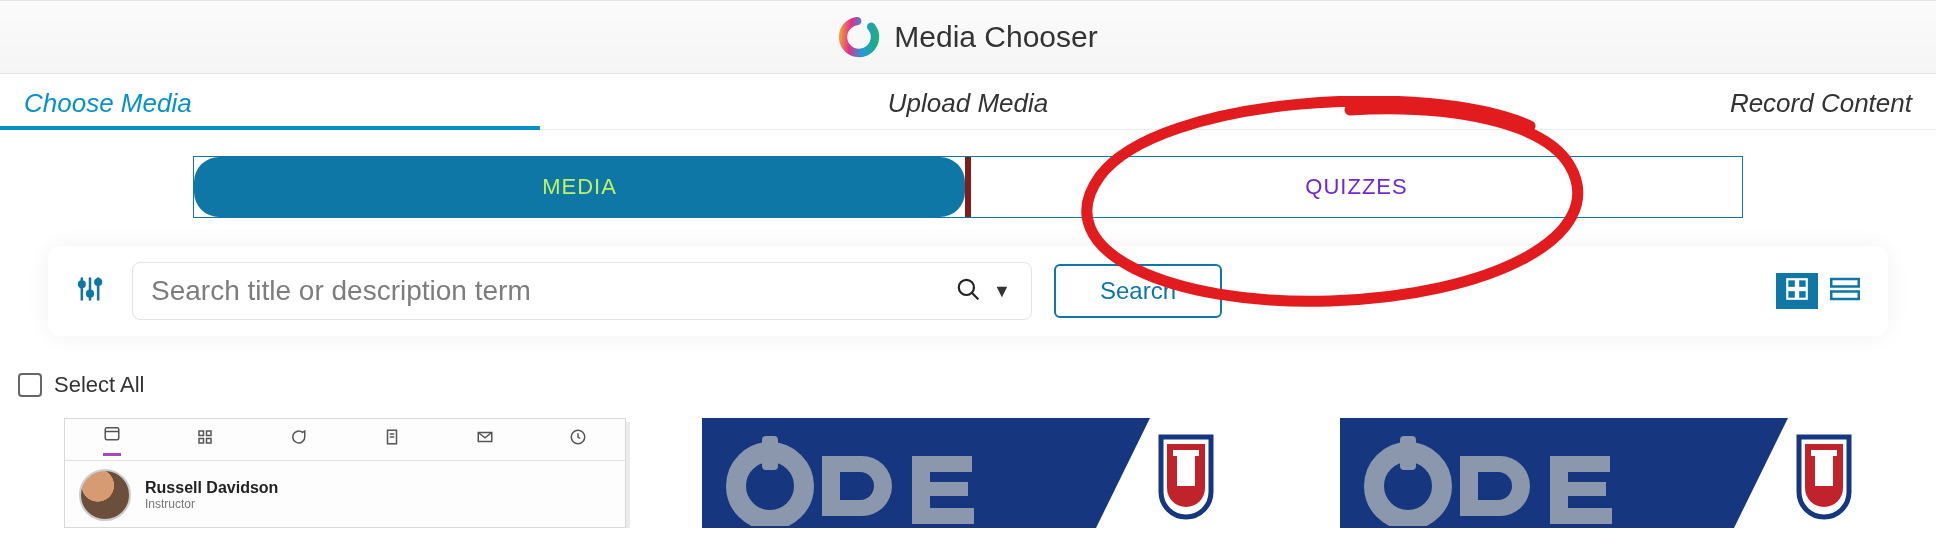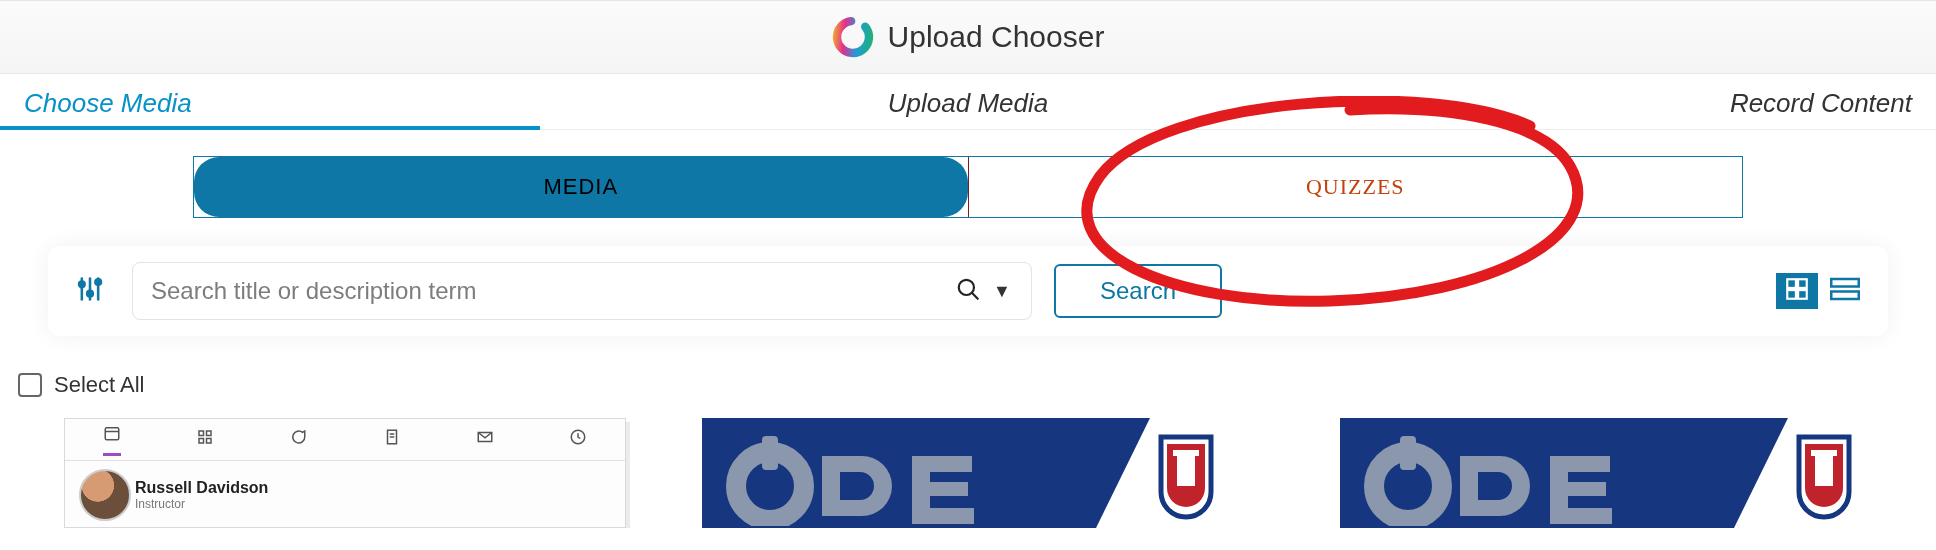--- a/index.html
+++ b/index.html
@@ -69,22 +69,22 @@
   }
   .toggle .half {
     flex: 1;
     display: flex;
     align-items: center;
     justify-content: center;
     font-size: 22px;
     letter-spacing: 1px;
     cursor: pointer;
   }
-  .toggle .media-half { background: #0e77a6; color: #000000; border-radius: 25px; }
-  .toggle .quizzes-half { background: #fff; color: #c2410c; border-left: 1px solid #7f1d1d; font-family: Liberation Serif, serif; }
+  .toggle .media-half { background: #0e77a6; color: #bef264; border-radius: 25px; }
+  .toggle .quizzes-half { background: #fff; color: #6d28d9; border-left: 6px solid #7f1d1d; }
 
   
   .annotation-ellipse {
     position: absolute;
     pointer-events: none;
   }
 
   
   .search-card {
     width: 1840px;
@@ -110,21 +110,21 @@
     border-radius: 8px;
     display: flex;
     align-items: center;
     padding: 0 18px;
     gap: 10px;
   }
   .search-input-wrap input {
     flex: 1;
     border: none;
     outline: none;
-    font-size: 24px;
+    font-size: 28px;
     color: #555;
     background: transparent;
   }
   .search-input-wrap input::placeholder { color: #7d7d7d; }
   .search-icon { width: 26px; height: 26px; }
   .chevron-icon { width: 22px; display:flex; align-items:center; justify-content:center; color:#333; cursor:pointer; font-size:18px; }
   .search-btn {
     height: 54px;
     padding: 0 44px;
     border: 2px solid #0e77a6;
@@ -192,21 +192,21 @@
     align-items: center;
     justify-content: space-around;
     border-bottom: 1px solid #e0e0e0;
     color: #555;
   }
   .miniapp .toolbar span { font-size: 18px; }
   .miniapp .toolbar .first { border-bottom: 3px solid #a04cc0; padding-bottom:6px; }
   .miniapp .body {
     display: flex;
     align-items: center;
-    gap: 4px;
+    gap: 14px;
     padding: 8px 14px;
   }
   .avatar {
     width: 52px; height: 52px; border-radius: 50%;
     background: radial-gradient(circle at 35% 30%, #d79b74 0 35%, #6b4f3a 36% 100%);
     border: 2px solid #ccc;
   }
   .userinfo .name { font-size: 16px; font-weight: 600; color: #222; }
   .userinfo .role { font-size: 12px; color: #777; }
 
@@ -250,21 +250,21 @@
           <linearGradient id="g1" x1="0" y1="0" x2="1" y2="1">
             <stop offset="0%" stop-color="#f6c21a"></stop>
             <stop offset="30%" stop-color="#e22f8e"></stop>
             <stop offset="60%" stop-color="#1f9bd8"></stop>
             <stop offset="100%" stop-color="#1fb562"></stop>
           </linearGradient>
         </defs>
         <circle cx="50" cy="50" r="38" fill="none" stroke="url(#g1)" stroke-width="20" stroke-linecap="round" stroke-dasharray="200 60" transform="rotate(-40 50 50)"></circle>
       </svg>
     </span>
-    <span class="title">Upload Chooser</span>
+    <span class="title">Media Chooser</span>
   </div>
 
   <div class="mainnav" style="position:relative;font-style:italic;">
     <div class="navitem left">
       <span>Choose Media</span>
     </div>
     <div class="navitem center">
       <span>Upload Media</span>
     </div>
     <div class="navitem right">

